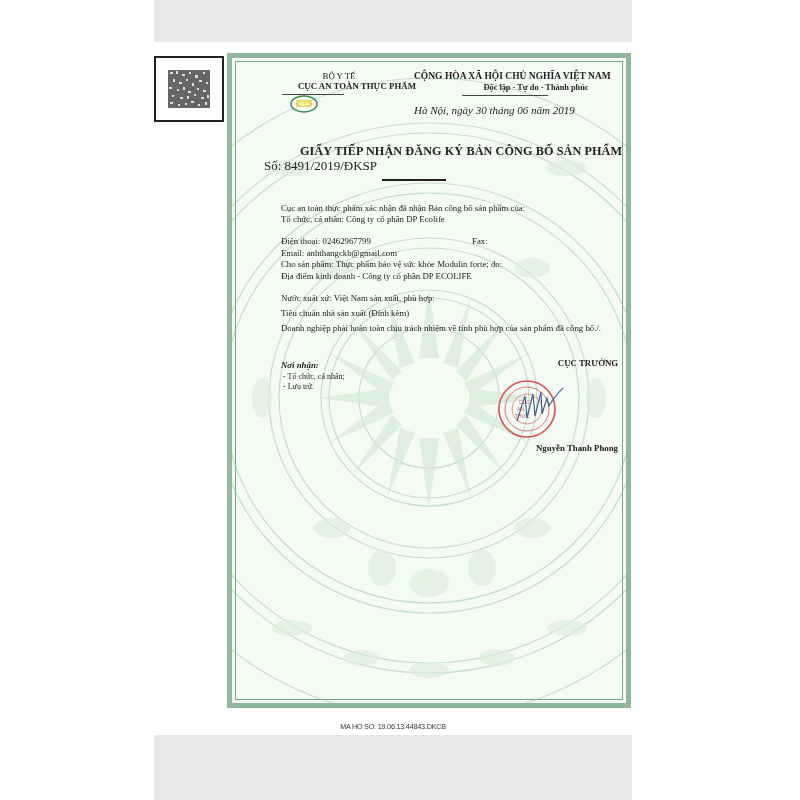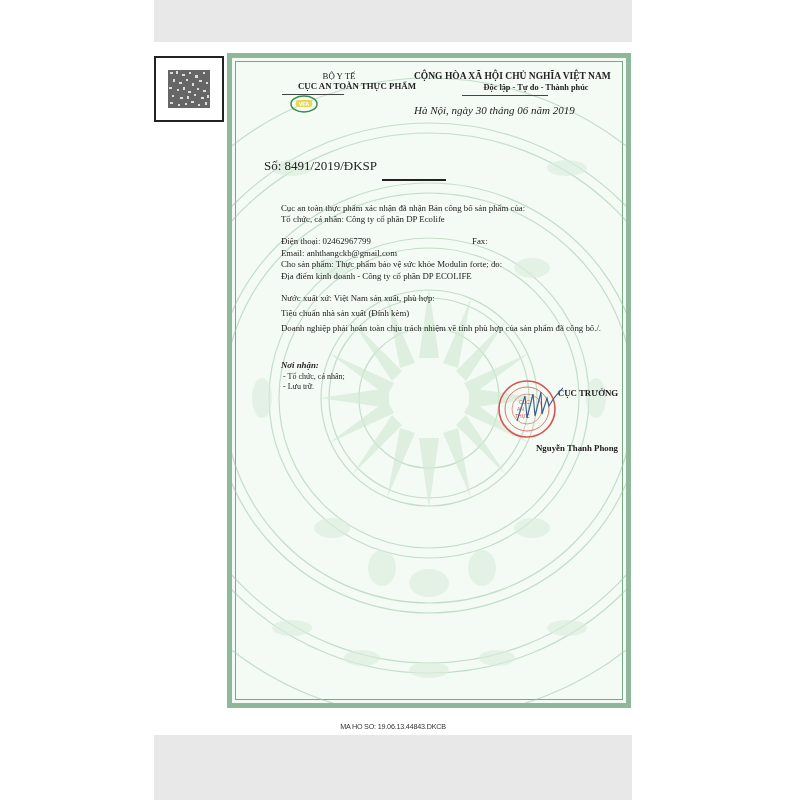--- a/index.html
+++ b/index.html
@@ -32,21 +32,21 @@
     .hdr-r1 { left: 150px; width: 244px; text-align: left; top: 13px; font-size: 9.5px; font-weight: bold; }
     .hdr-r2 { left: 150px; width: 244px; text-align: center; top: 24px; font-size: 8.3px; font-weight: bold; }
     .hdr-line-r { position: absolute; left: 230px; top: 37px; width: 86px; height: 1px; background: #444; }
     .date { left: 150px; width: 244px; text-align: left; top: 47px; font-size: 11px; font-style: italic; }
     .title { left: 0; width: 394px; text-align: center; top: 88px; font-size: 12.2px; font-weight: bold; letter-spacing: 0.1px; }
     .so { left: 0; width: 394px; text-align: left; top: 102px; font-size: 13px; }
     .title-line { position: absolute; left: 150px; top: 121px; width: 64px; height: 2px; background: #222; }
     .body-line { left: 17px; font-size: 8.8px; }
     .noi-nhan { left: 17px; top: 302px; font-size: 8.8px; font-weight: bold; font-style: italic; }
     .noi-item { left: 19px; font-size: 8px; }
-    .cuc-truong { left: 264px; width: 120px; text-align: center; top: 300px; font-size: 8.8px; font-weight: bold; margin-top: 30px; }
+    .cuc-truong { left: 264px; width: 120px; text-align: center; top: 300px; font-size: 8.8px; font-weight: bold; }
     .signer { left: 238px; width: 150px; text-align: center; top: 385px; font-size: 8.8px; font-weight: bold; }
     .stamp { position: absolute; left: 265px; top: 318px; width: 66px; height: 66px; }
     .ma-ho-so {
       position: absolute; left: 154px; width: 478px; text-align: center; top: 722px;
       font-family: "Liberation Sans", sans-serif; font-size: 7.2px; color: #333; letter-spacing: -0.2px;
     }
   </style>
 </head>
 <body>
 
@@ -152,20 +152,21 @@
     <ellipse cx="14" cy="9" rx="13" ry="8" fill="none" stroke="#3a8a4a" stroke-width="1.5"></ellipse>
     <rect x="6" y="5" width="16" height="7" rx="2" fill="#e8d85a"></rect>
     <text x="14" y="11" font-size="5.5" text-anchor="middle" fill="#fff" font-family="Liberation Sans, sans-serif" font-weight="bold">VFA</text>
   </svg>
 
   <div class="txt hdr-r1">CỘNG HÒA XÃ HỘI CHỦ NGHĨA VIỆT NAM</div>
   <div class="txt hdr-r2">Độc lập - Tự do - Thành phúc</div>
   <div class="hdr-line-r"></div>
   <div class="txt date">Hà Nội, ngày 30 tháng 06 năm 2019</div>
 
+  <div class="txt title">GIẤY TIẾP NHẬN ĐĂNG KÝ BẢN CÔNG BỐ SẢN PHẨM</div>
   <div class="txt so">Số: 8491/2019/ĐKSP</div>
   <div class="title-line"></div>
 
   <div class="txt body-line" style="top:145px">Cục an toàn thực phẩm xác nhận đã nhận Bản công bố sản phẩm của:</div>
   <div class="txt body-line" style="top:156px">Tổ chức, cá nhân: Công ty cổ phần DP Ecolife</div>
   <div class="txt body-line" style="top:178px">Điện thoại: 02462967799</div>
   <div class="txt body-line" style="top:178px; left:208px">Fax:</div>
   <div class="txt body-line" style="top:190px">Email: anhthangckb@gmail.com</div>
   <div class="txt body-line" style="top:201px">Cho sản phẩm: Thực phẩm bảo vệ sức khỏe Modulin forte; do:</div>
   <div class="txt body-line" style="top:213px">Địa điểm kinh doanh - Công ty cổ phần DP ECOLIFE</div>

